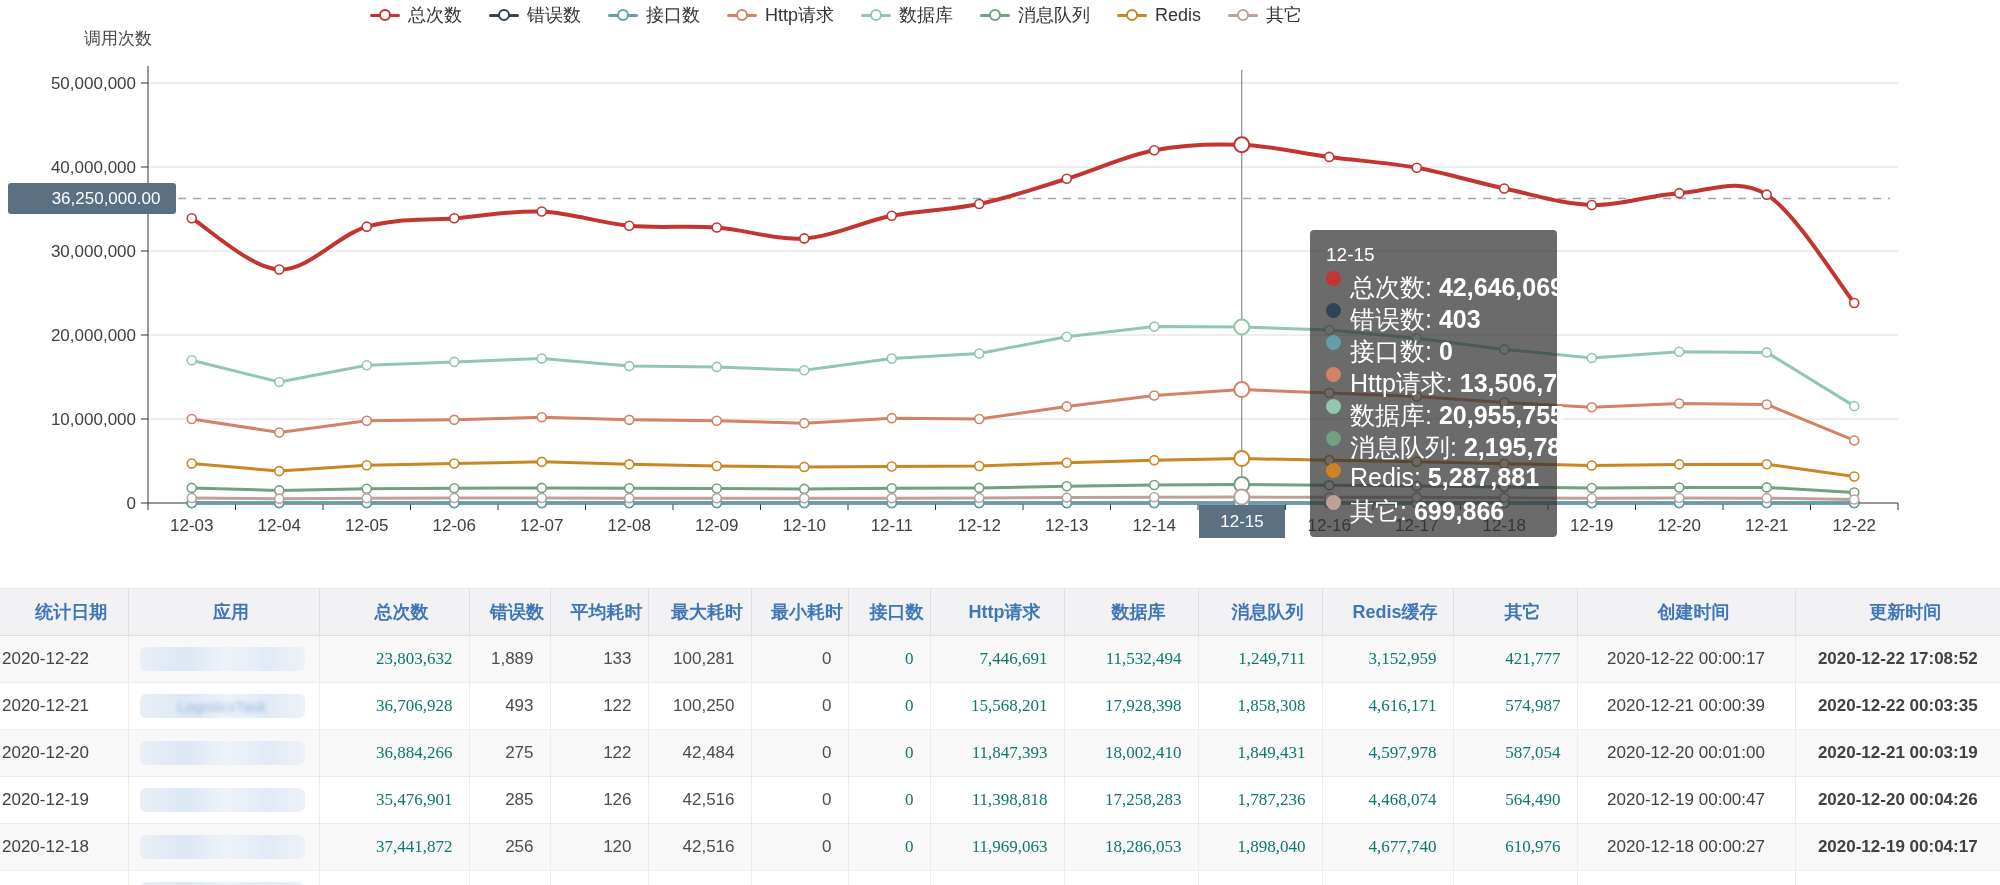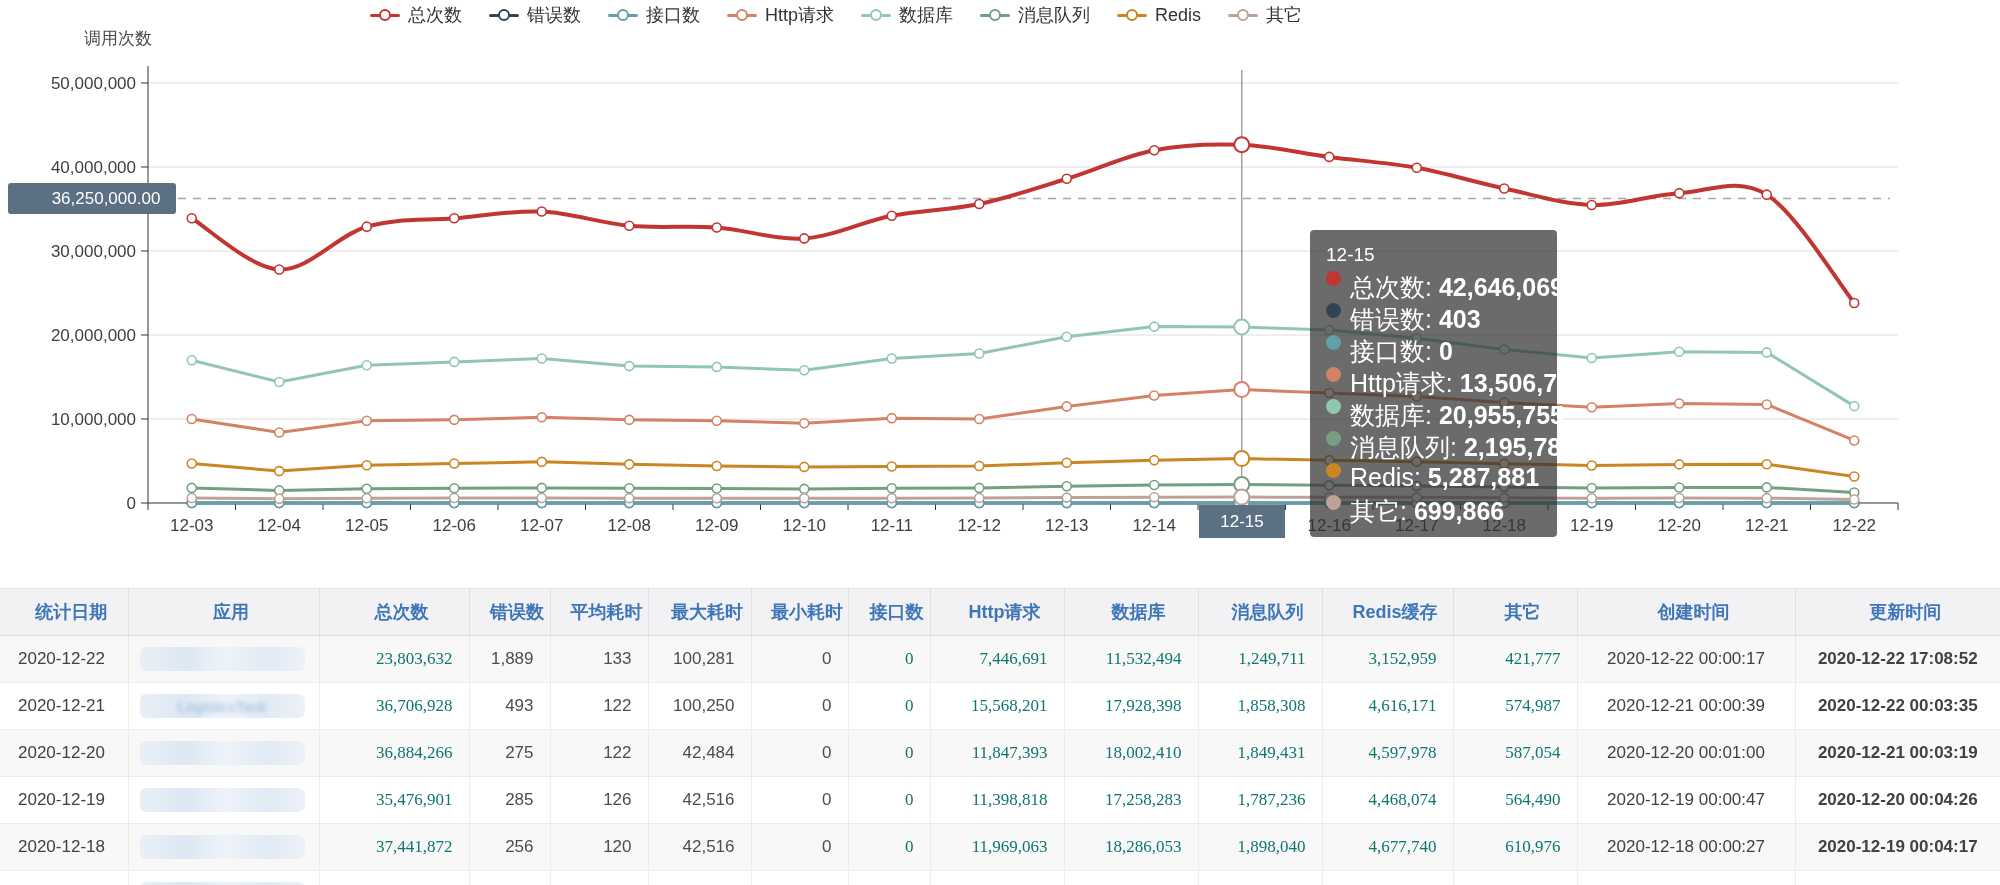--- a/index.html
+++ b/index.html
@@ -41,21 +41,21 @@
   table.grid{position:absolute;left:0;top:588px;width:2000px;border-collapse:collapse;
              table-layout:fixed;border-top:1px solid #e5e5e5;}
   table.grid th{height:44px;background:#f2f2f4;color:#3e76b8;font-size:18px;
                 font-weight:bold;text-align:center;border-right:1px solid #e0e0e0;
                 border-bottom:1px solid #dedede;padding-left:16px;}
   table.grid th:last-child{border-right:none;}
   table.grid td{height:44px;font-size:17px;border-right:1px solid #ececec;
                 border-bottom:1px solid #ececec;overflow:hidden;white-space:nowrap;}
   table.grid td:last-child{border-right:none;font-weight:bold;}
   tbody tr:nth-child(odd){background:#f8f8f9;}
-  .c-date{text-align:left;padding-left:18px;color:#414141;}
+  .c-date{text-align:left;padding-left:2px;color:#414141;}
   .c-num{text-align:right;padding-right:16px;color:#4d4d4d;}
   .c-link{color:#0f766e;cursor:pointer;font-family:Liberation Serif, serif;}
   .c-time{text-align:center;color:#414141;}
   .c-app{text-align:left;}
   .blob{margin-left:10px;width:165px;height:24px;border-radius:6px;position:relative;
         display:flex;align-items:center;justify-content:center;overflow:hidden;
         background:linear-gradient(90deg,#e9eff6 0%,#dde8f4 28%,#eef3f9 52%,#e1eaf5 78%,#eef2f8 100%);}
   .blob-text{color:#8fb3d9;filter:blur(2px);font-size:15px;opacity:.9;}
 </style>
 </head>

